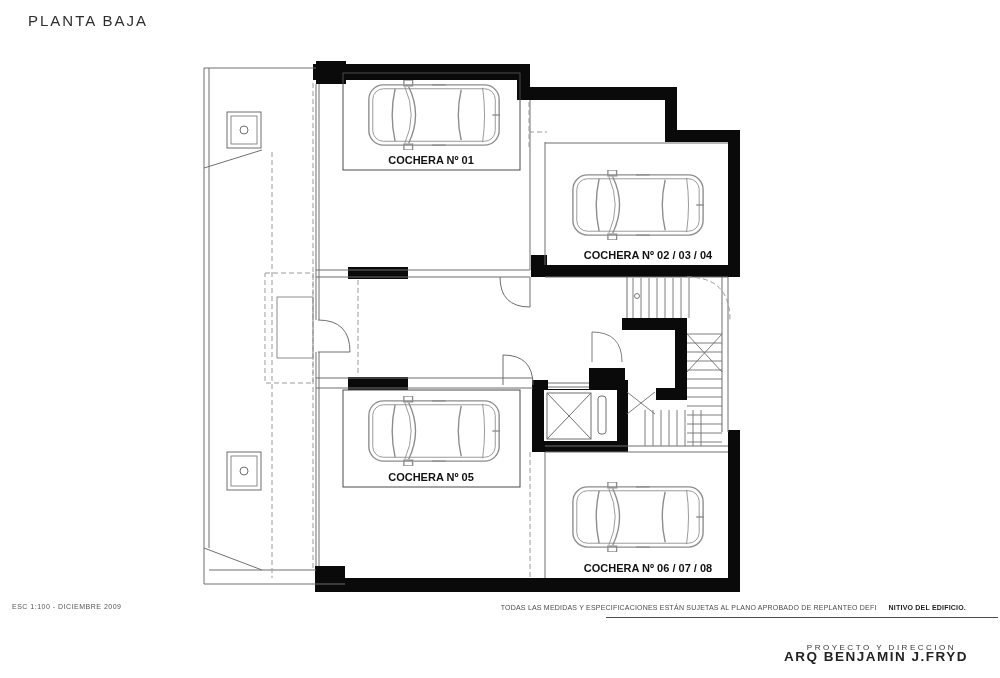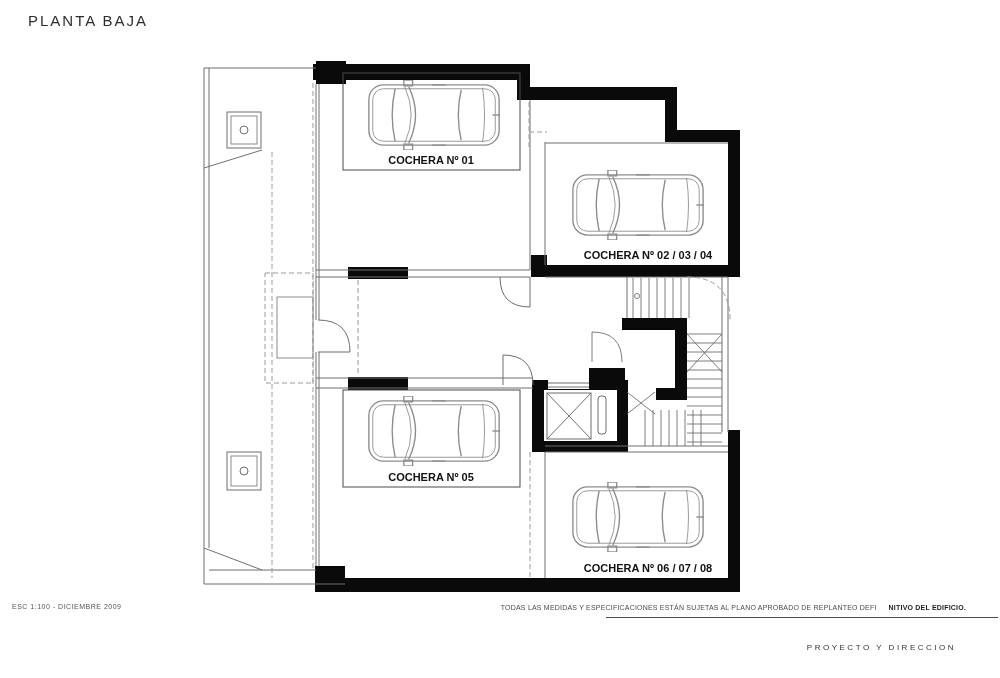--- a/index.html
+++ b/index.html
@@ -215,14 +215,15 @@
   <div class="footer-scale">ESC 1:100 - DICIEMBRE 2009</div>
 
   <div class="footer-disclaimer">
     <span>TODAS LAS MEDIDAS Y ESPECIFICACIONES ESTÁN SUJETAS AL PLANO APROBADO DE REPLANTEO DEFI</span><span class="bold-part">NITIVO DEL EDIFICIO.</span>
   </div>
 
   <div class="footer-rule"></div>
 
   <div class="footer-project">PROYECTO Y DIRECCION</div>
 
+  <div class="footer-architect">ARQ BENJAMIN J.FRYD</div>
 
 </div>
 
 </body></html>

